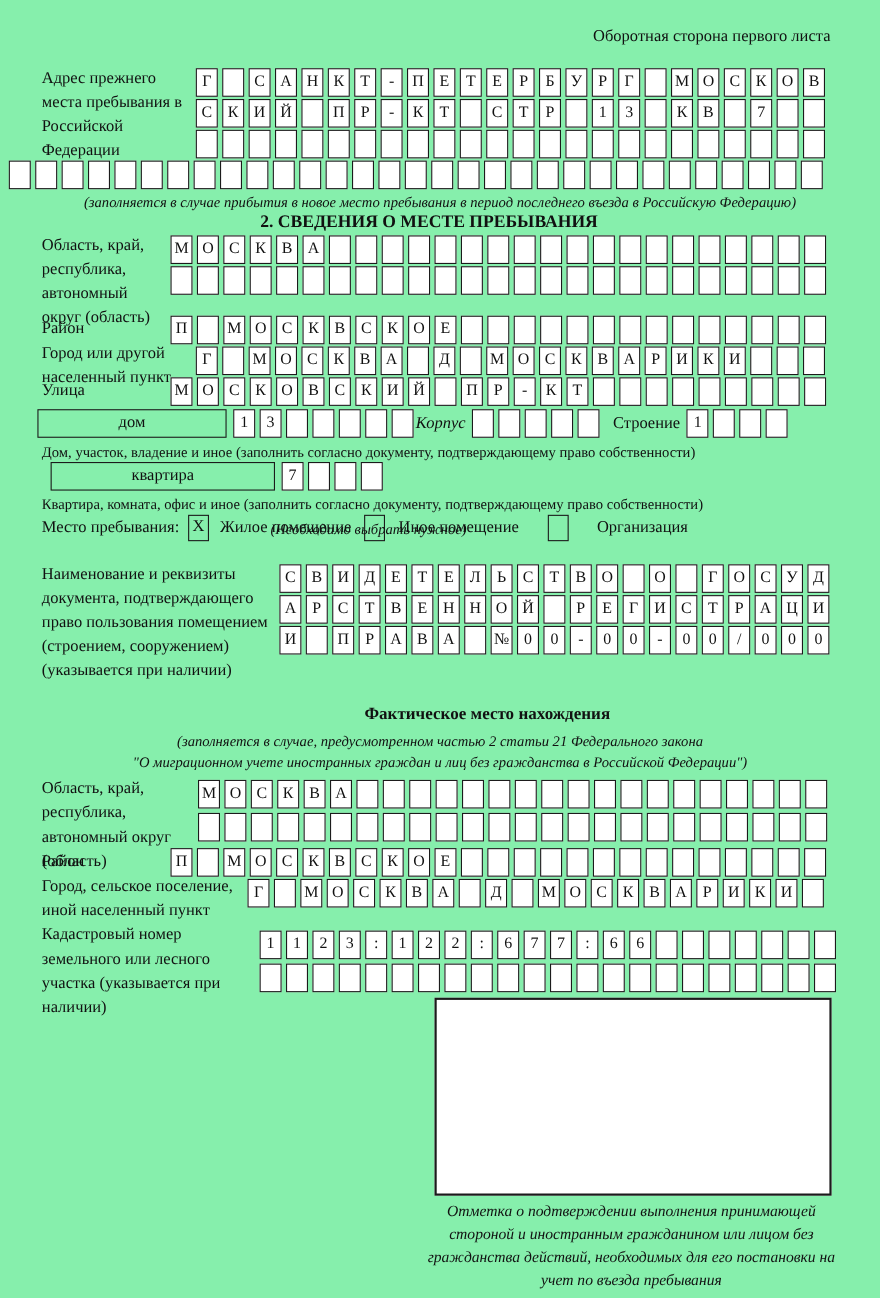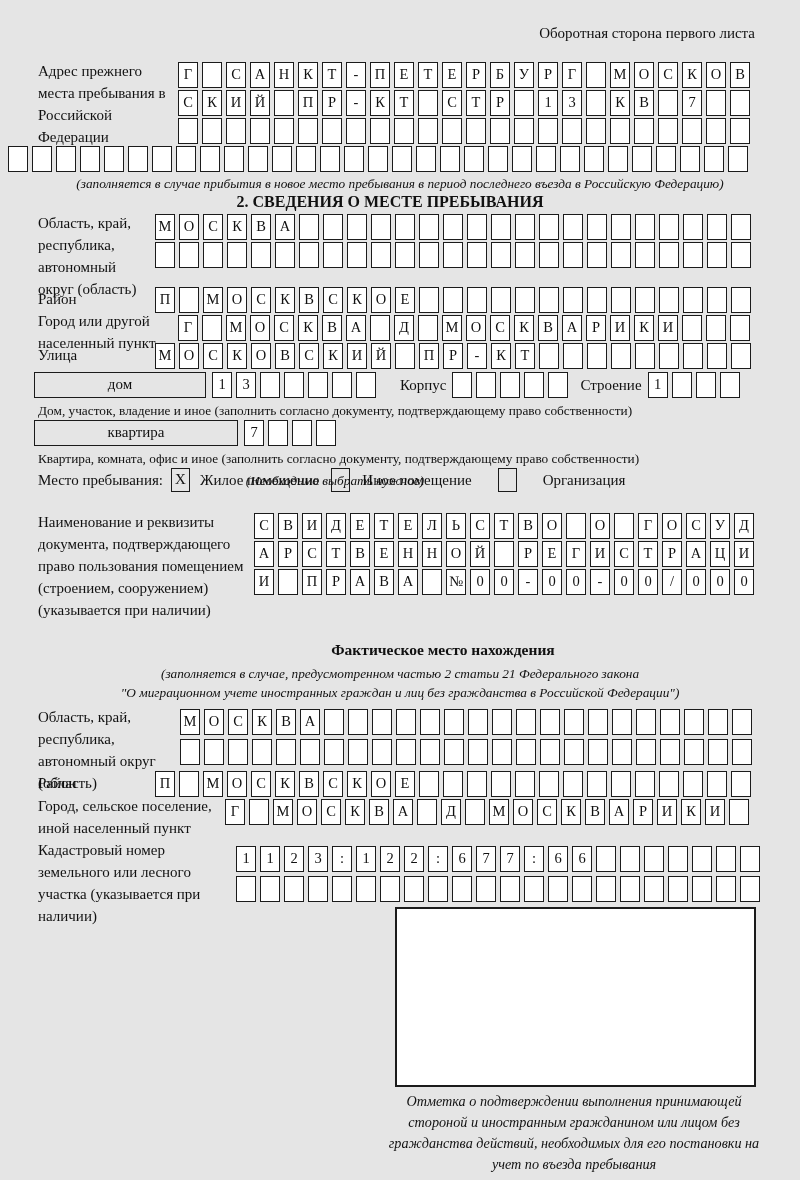--- a/index.html
+++ b/index.html
@@ -1,17 +1,17 @@
 <!DOCTYPE html>
 <html lang="ru"><head>
 <meta charset="utf-8">
 <style>
   html,body{margin:0;padding:0;background:#fff;}
   .page{
-    position:relative;width:800px;height:1180px;background:#e5e5e5;
+    position:relative;width:800px;height:1180px;background:#86efac;
     font-family:"Liberation Serif","DejaVu Serif",serif;color:#111;
     overflow:hidden;
   }
   .lbl{position:absolute;font-size:15px;line-height:22px;color:#111;}
   .note{position:absolute;font-size:13.3px;line-height:17px;color:#111;}
   .center{text-align:center;font-style:italic;}
   .sec-title{position:absolute;left:0;width:780px;text-align:center;font-weight:bold;font-size:16px;color:#111;}
   .sub-title{position:absolute;left:0;width:790px;text-align:center;font-weight:bold;font-size:15.5px;color:#111;}
   .cells{display:flex;gap:4px;}
   .cell{
@@ -300,39 +300,39 @@
     <div class="named-box" style="width:172px;">дом</div>
     <div class="cells" style="margin-left:6px;">
         <span class="cell">1</span>
         <span class="cell">3</span>
         <span class="cell"></span>
         <span class="cell"></span>
         <span class="cell"></span>
         <span class="cell"></span>
         <span class="cell"></span>
       </div>
-    <span class="inline-lbl" style="margin-left:24px;">Корпус</span>
+    <span class="inline-lbl" style="margin-left:2px;font-style:italic;">Корпус</span>
     <div class="cells" style="margin-left:6px;">
         <span class="cell"></span>
         <span class="cell"></span>
         <span class="cell"></span>
         <span class="cell"></span>
         <span class="cell"></span>
       </div>
     <span class="inline-lbl" style="margin-left:12px;">Строение</span>
     <div class="cells" style="margin-left:6px;">
         <span class="cell">1</span>
         <span class="cell"></span>
         <span class="cell"></span>
         <span class="cell"></span>
       </div>
   </div>
   <div class="note" style="left:38px;top:402px;width:730px;">Дом, участок, владение и иное (заполнить согласно документу, подтверждающему право собственности)</div>
 
-  <div class="flexline" style="left:34px;top:420px;align-items:flex-end;">
+  <div class="flexline" style="left:46px;top:420px;align-items:flex-end;">
     <div class="named-box" style="width:204px;">квартира</div>
     <div class="cells" style="margin-left:6px;">
         <span class="cell">7</span>
         <span class="cell"></span>
         <span class="cell"></span>
         <span class="cell"></span>
       </div>
   </div>
   <div class="note" style="left:38px;top:450px;width:730px;">Квартира, комната, офис и иное (заполнить согласно документу, подтверждающему право собственности)</div>
 

